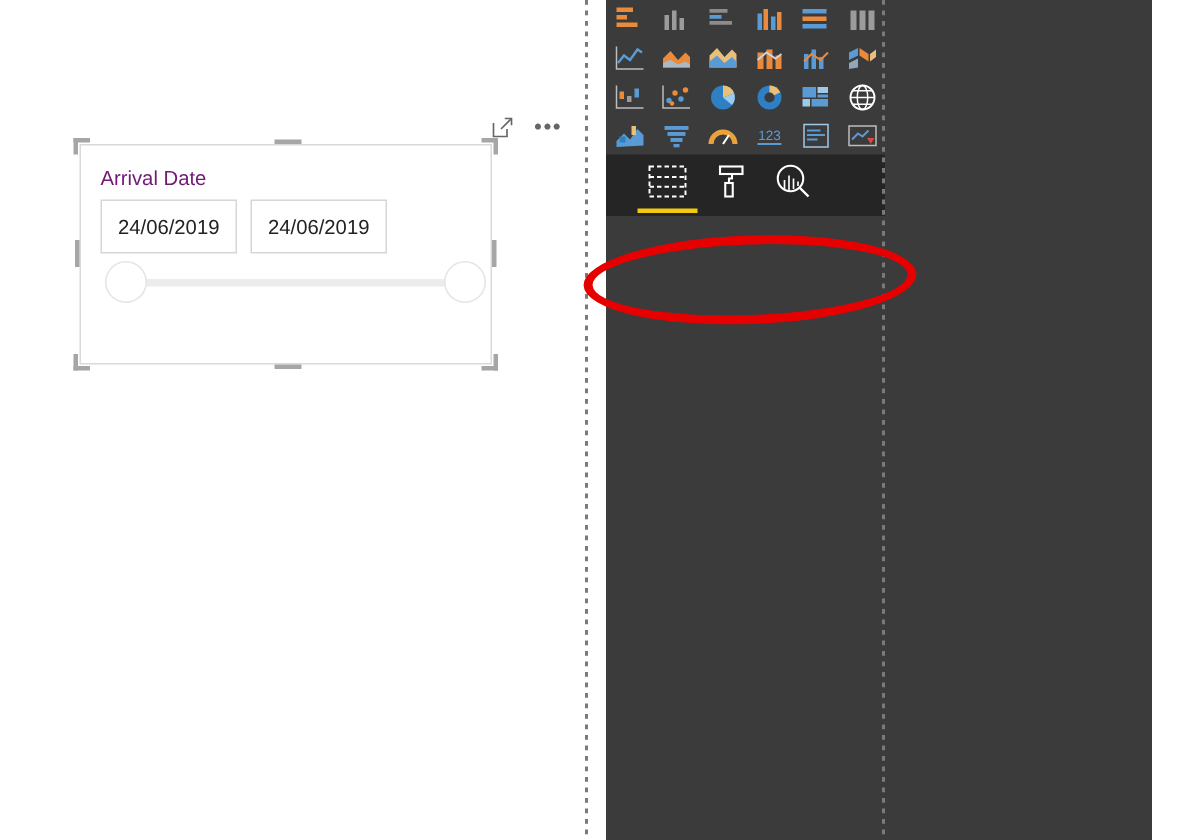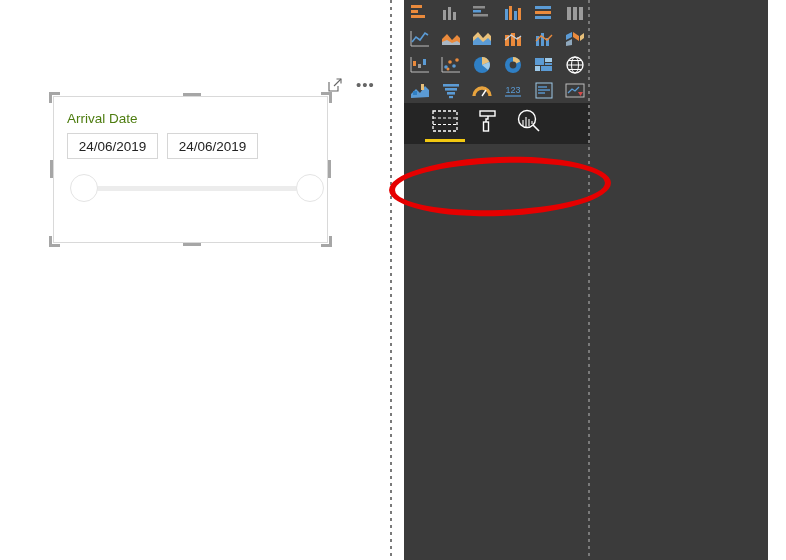--- a/index.html
+++ b/index.html
@@ -13,22 +13,22 @@
   .canvas{position:absolute;left:0;top:0;width:391px;height:560px;background:#fff;}
 
   
   .visual-wrap{position:absolute;left:53px;top:96px;width:275px;height:147px;}
   .visual-box{position:absolute;left:0;top:0;width:100%;height:100%;
      border:1px solid #d9d9d9;background:#fff;box-sizing:border-box;}
   .vis-header{position:absolute;left:275px;top:-18px;width:60px;height:16px;}
   .icon-focus{position:absolute;left:0;top:0;width:14px;height:14px;}
   .icon-ellipsis{position:absolute;left:28px;top:3px;width:18px;height:10px;
      color:#666;font-size:15px;line-height:8px;letter-spacing:1px;}
-  .slicer-title{position:absolute;left:13px;top:14px;font-size:13.5px;color:#4d7c0f;}
-  .date-box{position:absolute;top:36px;height:26px;border:1px solid #d6d6d6;
+  .slicer-title{position:absolute;left:13px;top:14px;font-size:13.5px;color:#701a75;}
+  .date-box{position:absolute;top:36px;height:36px;border:1px solid #d6d6d6;
      background:#fff;box-sizing:border-box;font-size:13.5px;color:#222;
      display:flex;align-items:center;justify-content:center;}
   .date-box.a{left:13px;width:91px;}
   .date-box.b{left:113px;width:91px;}
   .slider-track{position:absolute;left:30px;top:89px;width:214px;height:5px;
      background:#ececec;border-radius:3px;}
   .slider-handle{position:absolute;top:77px;width:28px;height:28px;border-radius:50%;
      background:#fff;border:1.5px solid #e4e4e4;box-sizing:border-box;}
   .slider-handle.left{left:16px;}
   .slider-handle.right{left:242px;}

